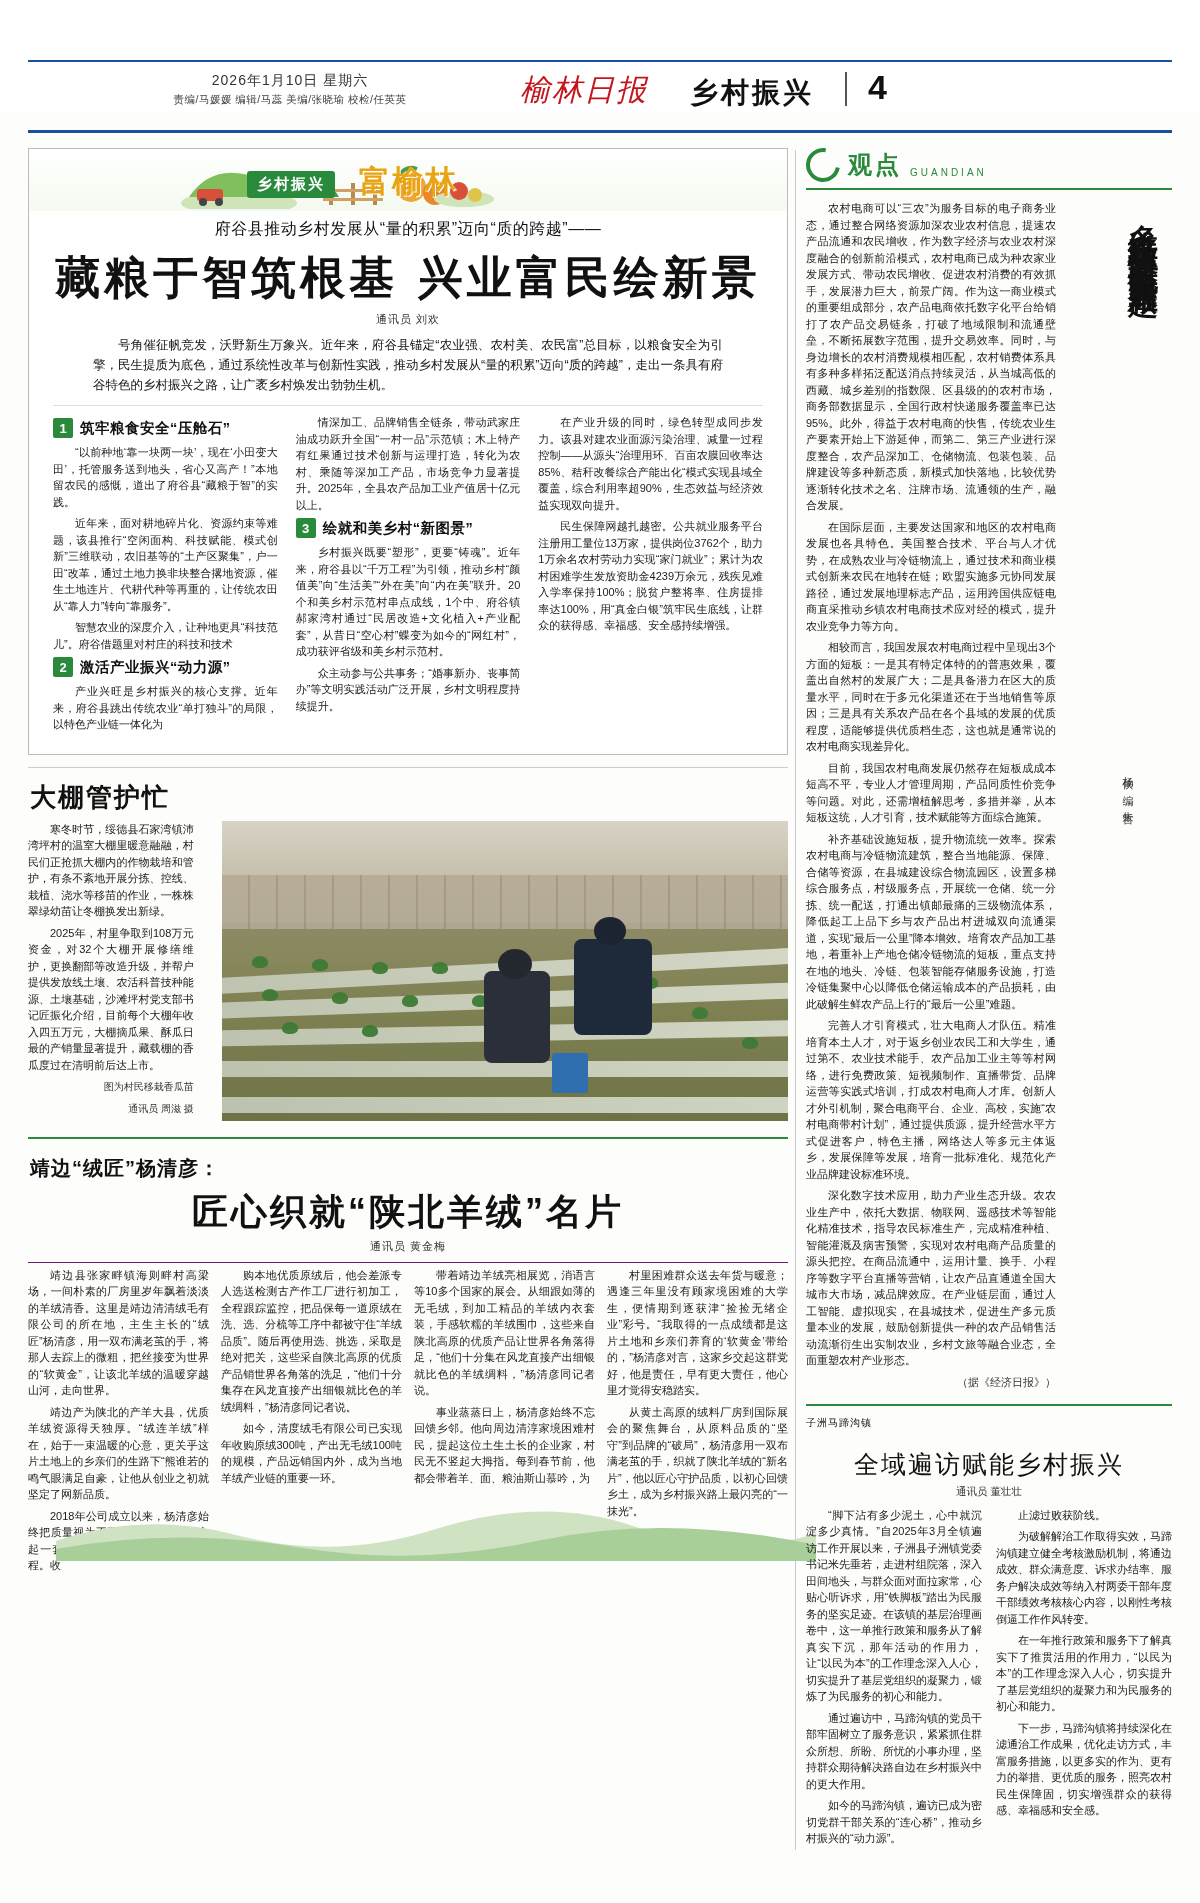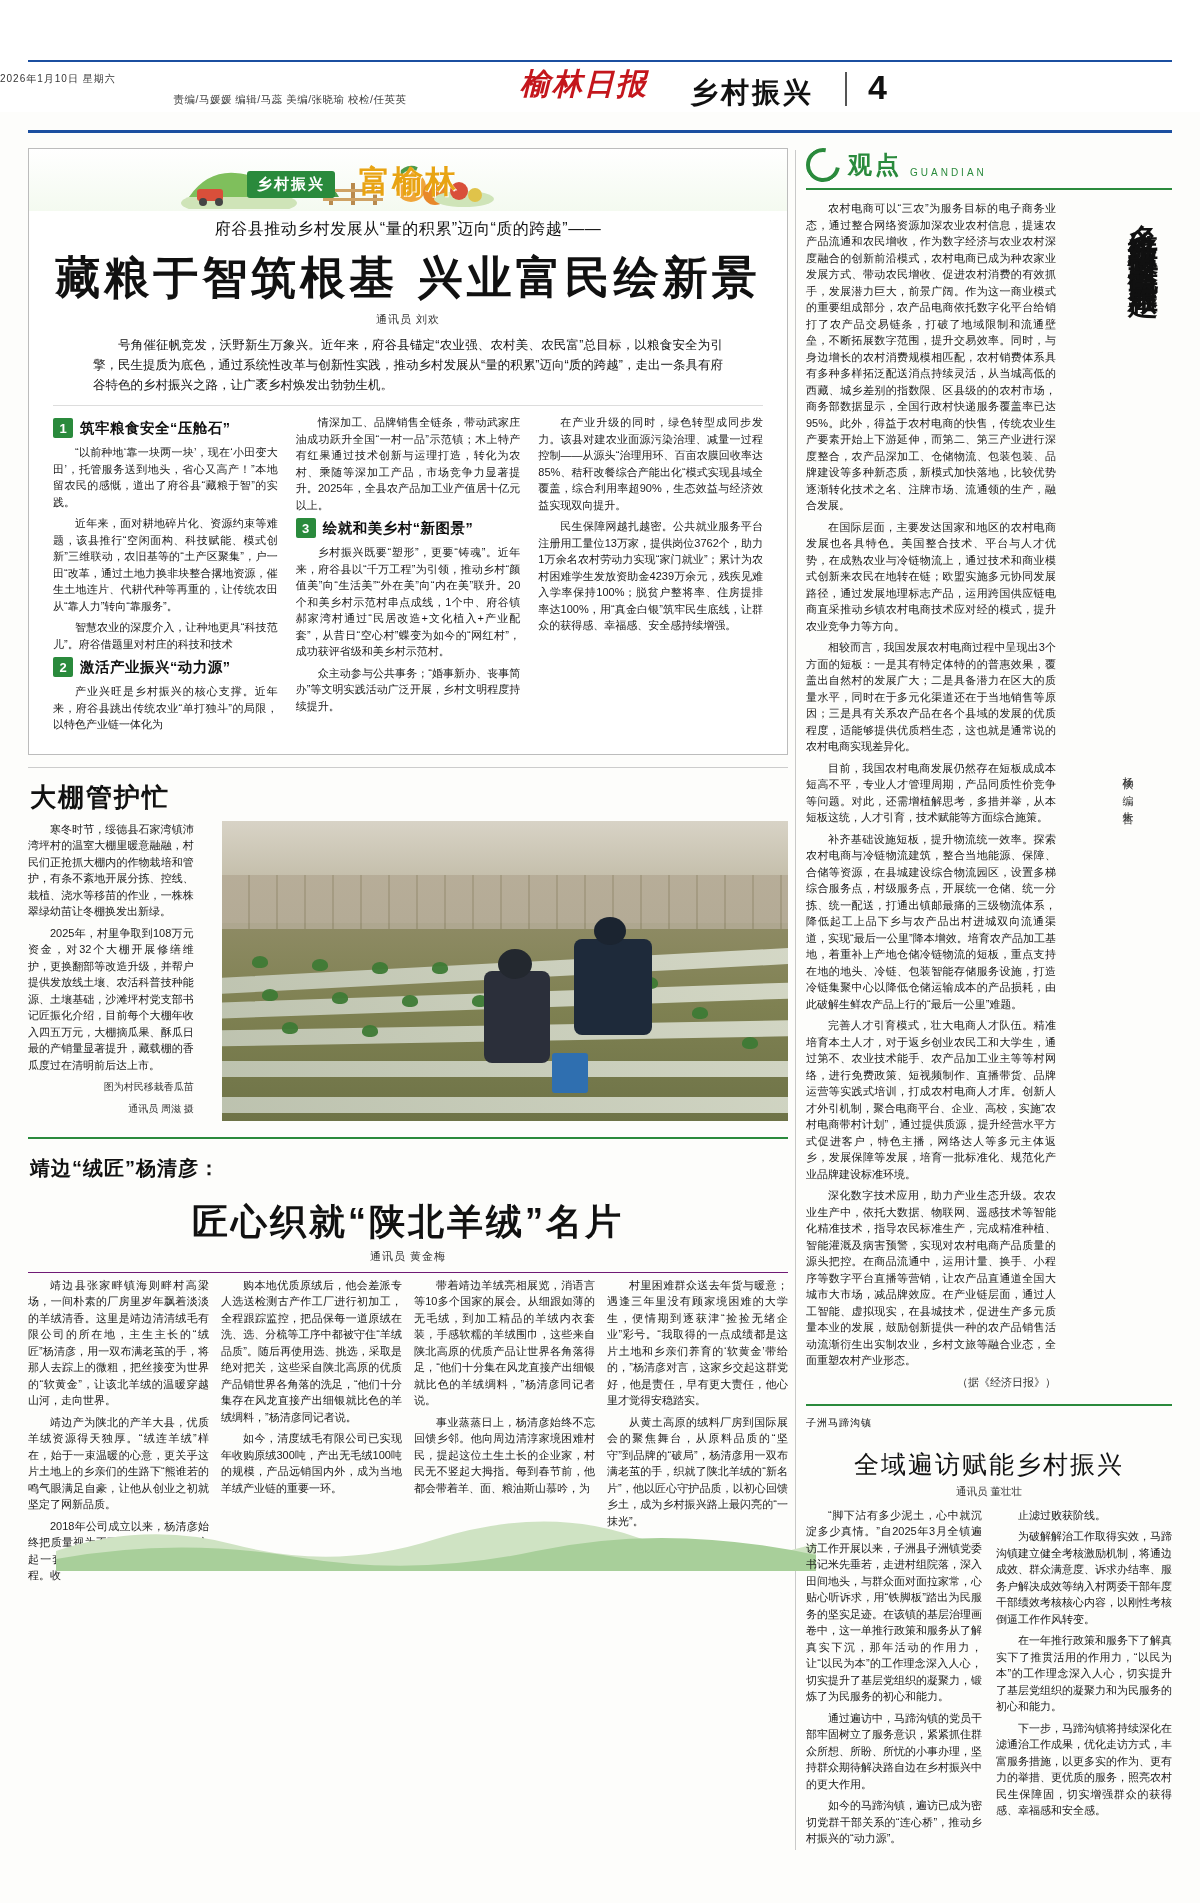--- a/index.html
+++ b/index.html
@@ -3,23 +3,23 @@
 <meta charset="utf-8">
 <style>
   html,body{margin:0;padding:0;background:#d8d8d8;}
   body{font-family:"Liberation Sans","DejaVu Sans",sans-serif;}
   .page{width:1200px;height:1903px;background:#fdfdfb;position:relative;overflow:hidden;margin:0 auto;}
 
   
   .masthead{position:absolute;left:0;top:0;width:1200px;height:112px;background:#ffffff;}
   .mast-rule-top{position:absolute;left:28px;top:60px;width:1144px;height:2px;background:#1b4fa0;}
   .mast-rule-bot{position:absolute;left:28px;top:130px;width:1144px;height:3px;background:#1b4fa0;}
-  .mast-date{position:absolute;left:0;top:72px;width:580px;text-align:left;font-size:10px;color:#333;letter-spacing:1px;}
+  .mast-date{position:absolute;left:0;top:72px;width:580px;text-align:center;font-size:14px;color:#333;letter-spacing:1px;}
   .mast-credits{position:absolute;left:0;top:93px;width:580px;text-align:center;font-size:10.5px;color:#444;letter-spacing:0.5px;}
-  .mast-logo{position:absolute;left:520px;top:64px;font-size:30px;font-weight:bold;color:#c4161c;font-family:"DejaVu Serif","Liberation Serif",serif;letter-spacing:2px;font-style:italic;}
+  .mast-logo{position:absolute;left:520px;top:70px;font-size:30px;font-weight:normal;color:#c4161c;font-family:"DejaVu Serif","Liberation Serif",serif;letter-spacing:2px;font-style:italic;}
   .mast-section{position:absolute;left:690px;top:74px;font-size:28px;font-weight:bold;color:#111;letter-spacing:3px;}
   .mast-div{position:absolute;left:845px;top:72px;width:2px;height:34px;background:#555;}
   .mast-page{position:absolute;left:868px;top:68px;font-size:34px;font-weight:bold;color:#111;}
 
   
   .left-col{position:absolute;left:28px;top:148px;width:760px;}
   .right-col{position:absolute;left:806px;top:148px;width:366px;}
   .vrule{position:absolute;left:795px;top:150px;width:1px;height:1700px;background:#c9c9c9;}
 
   
@@ -53,21 +53,21 @@
   .ph-sky{position:absolute;left:0;top:0;width:100%;height:34%;background:linear-gradient(180deg,#d8d3c6 0%,#c3bda9 60%,#a9a994 100%);}
   .ph-wall{position:absolute;left:0;top:18%;width:100%;height:22%;background:repeating-linear-gradient(90deg,#b5ab96 0px,#b5ab96 26px,#a2987f 26px,#a2987f 28px);opacity:.9;}
   .ph-ground{position:absolute;left:0;top:36%;width:100%;height:64%;background:linear-gradient(180deg,#8d8a63 0%,#7f8152 40%,#6e7347 100%);}
   .ph-row{position:absolute;height:16px;background:linear-gradient(90deg,#c9cfc0,#e3e7da);opacity:.85;border-radius:4px;}
   .ph-plant{position:absolute;width:16px;height:12px;background:#3e7a35;border-radius:50% 50% 40% 40%;opacity:.95;}
   .ph-person{position:absolute;background:#2b2f3a;border-radius:8px;}
   .ph-person2{position:absolute;background:#1e2a3a;border-radius:8px;}
 
   
   .lower{margin-top:16px;border-top:2px solid #2a8a3c;padding-top:10px;}
-  .lw-shoulder{font-size:20px;font-weight:bold;color:#111;letter-spacing:1px;margin:6px 0 16px 2px;}
+  .lw-shoulder{font-size:20px;font-weight:bold;color:#111;letter-spacing:1px;margin:6px 0 6px 2px;}
   .lw-headline{font-size:36px;font-weight:bold;color:#111;text-align:center;letter-spacing:3px;margin:6px 0 2px 0;}
   .lw-byline{font-size:11px;color:#333;text-align:center;margin-bottom:8px;letter-spacing:1px;}
   .quad{display:flex;gap:12px;border-top:1px solid #701a75;padding-top:4px;}
   .quad .c{flex:1;}
 
   
   .band{position:absolute;left:28px;bottom:18px;width:760px;height:72px;overflow:hidden;}
   .band svg{display:block;}
 
   

